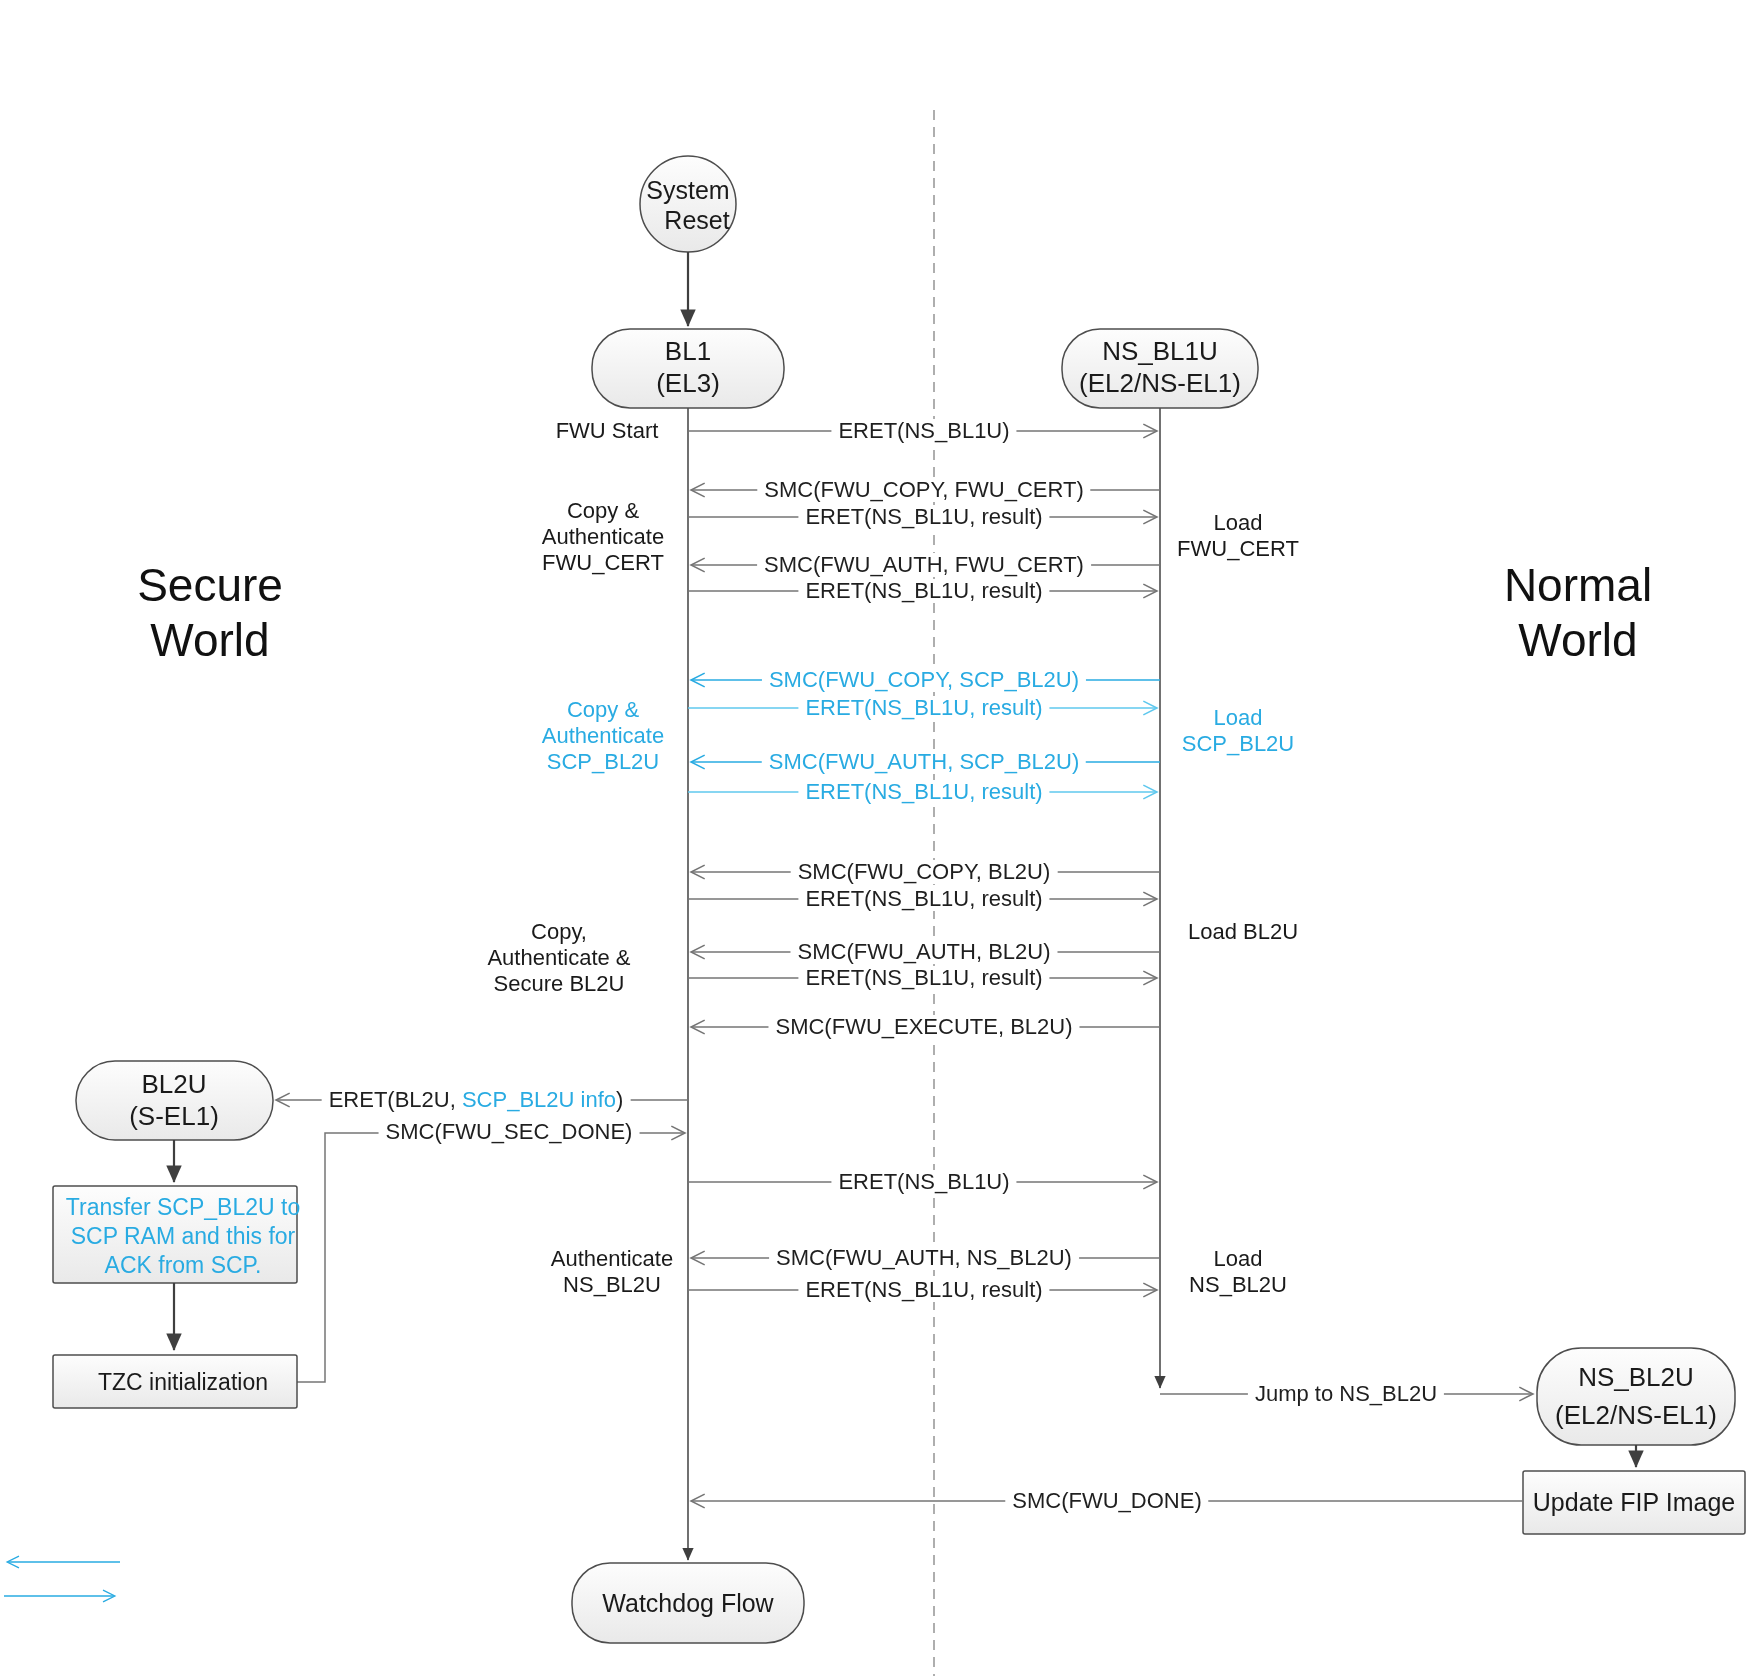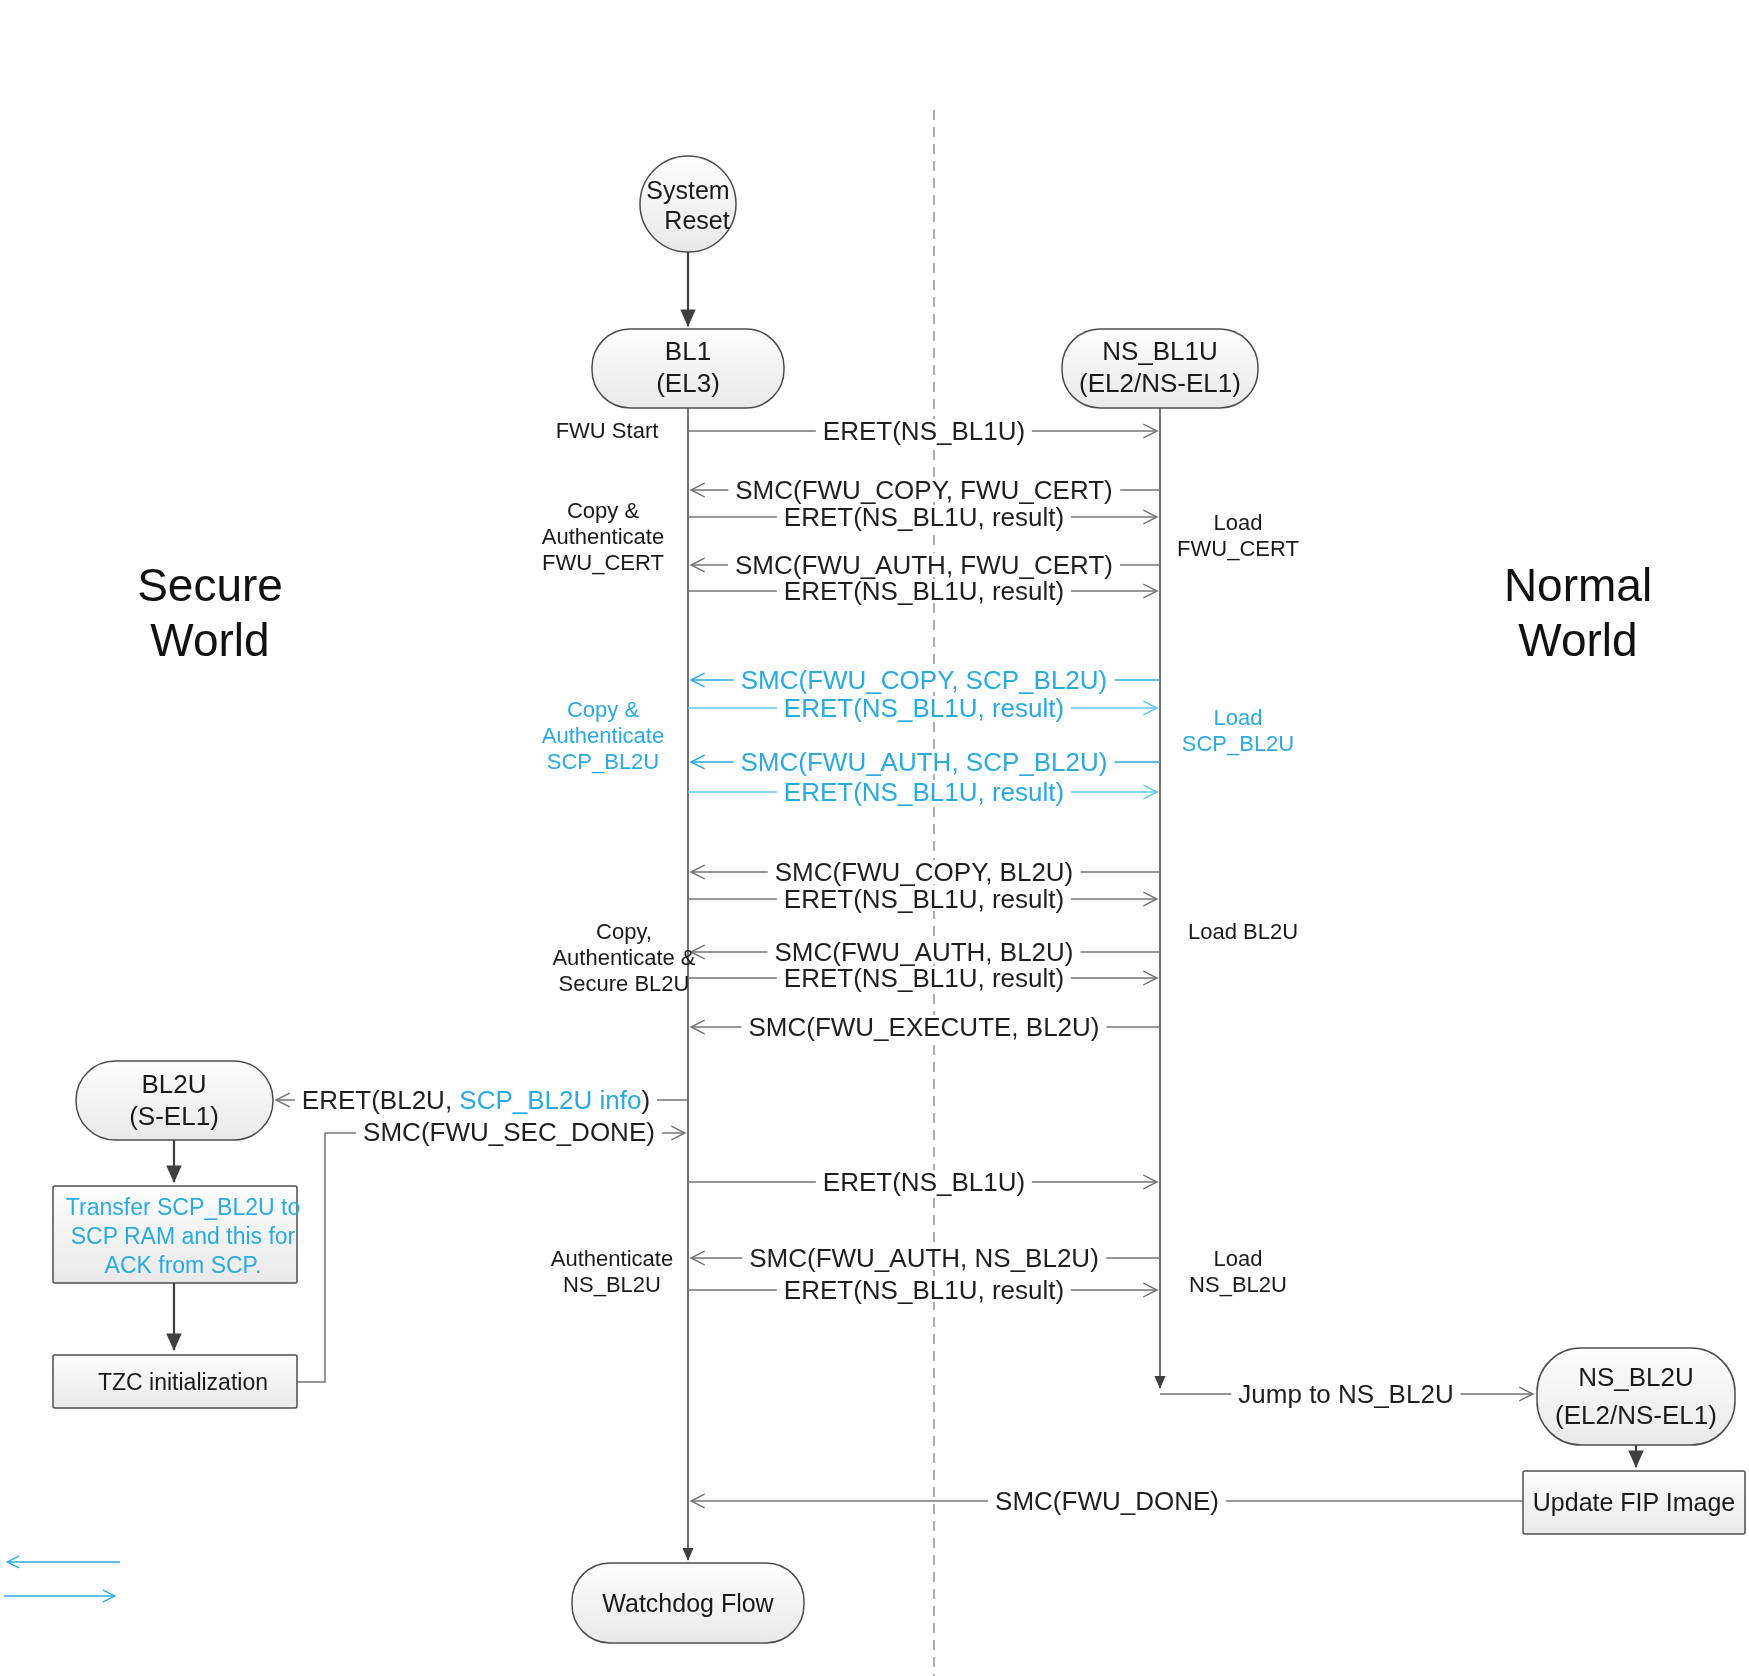--- a/index.html
+++ b/index.html
@@ -14,21 +14,21 @@
   .lifeline{stroke:var(--border_gray,#4d4d4d);stroke-width:1.6;fill:none;}
   .flow{stroke:var(--flow_dark,#3f3f3f);stroke-width:2.2;fill:none;}
   .divider{stroke:var(--divider_gray,#949494);stroke-width:1.5;stroke-dasharray:10 7;fill:none;}
   .shape{fill:url(#nodeFill);stroke:var(--border_gray,#4d4d4d);stroke-width:1.5;}
   .lbl{position:absolute;transform:translate(-50%,-50%);text-align:center;white-space:nowrap;}
   .title{font-size:44px;letter-spacing:-0.3px;color:#111;}
   .world{font-size:46px;line-height:55px;color:#111;}
   .node{font-size:26px;line-height:32px;}
   .node.small{font-size:25px;line-height:30px;text-align:right;}
   .node.wide{line-height:38px;}
-  .msg{font-size:26px;line-height:24px;background:#fff;padding:0 7px;color:#1f1f1f;}
+  .msg{font-size:22px;line-height:24px;background:#fff;padding:0 7px;color:#1f1f1f;}
   .msg .blue, .blue{color:var(--accent_blue,#29abe2);}
   .side{font-size:22px;line-height:26px;}
   .boxtext{font-size:23px;line-height:29px;margin-left:8px;}
   .legend-text{font-size:21px;line-height:26px;color:var(--accent_blue,#29abe2);}
 </style>
 </head>
 <body>
 
 <div id="stage">
 
@@ -175,21 +175,21 @@
   </div>
   <div class="lbl side blue" style="left:603px;top:736px">
     <div>Copy &amp;</div>
     <div>Authenticate</div>
     <div>SCP_BL2U</div>
   </div>
   <div class="lbl side blue" style="left:1238px;top:731px">
     <div>Load</div>
     <div>SCP_BL2U</div>
   </div>
-  <div class="lbl side" style="left:624px;top:958px">
+  <div class="lbl side" style="left:559px;top:958px">
     <div>Copy,</div>
     <div>Authenticate &amp;</div>
     <div>Secure BL2U</div>
   </div>
   <div class="lbl side" style="left:1243px;top:932px">Load BL2U</div>
   <div class="lbl side" style="left:612px;top:1272px">
     <div>Authenticate</div>
     <div>NS_BL2U</div>
   </div>
   <div class="lbl side" style="left:1238px;top:1272px">

